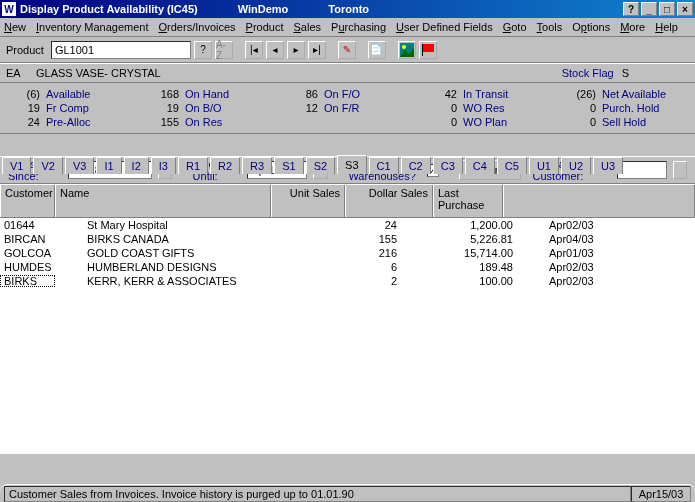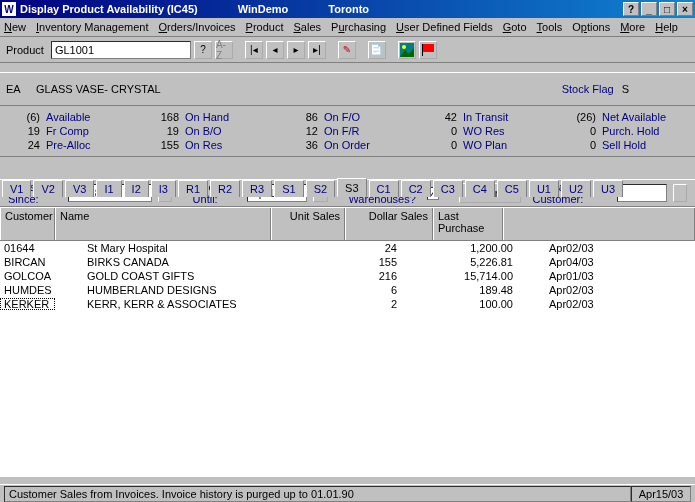--- a/index.html
+++ b/index.html
@@ -10,21 +10,21 @@
   .tbtn { width: 16px; height: 14px; background: #c0c0c0; border: 1px solid #808080; border-top-color:#fff; border-left-color:#fff; margin-left: 2px; display:flex; align-items:center; justify-content:center; font-size:10px; color:#000; font-family:Arial;}
   .menubar { background: #c0c0c0; height: 19px; display: flex; align-items: center; padding: 0 4px; border-bottom: 1px solid #808080; }
   .menubar span { margin-right: 10px; cursor: default; }
   .menubar span u { text-decoration: underline; }
   .toolbar { background: #c0c0c0; height: 26px; display: flex; align-items: center; padding: 3px 6px; gap: 3px; border-bottom: 1px solid #808080;}
   .tlabel { margin-right: 4px; }
   .tinput { height: 18px; background: #fff; border: 1px inset #808080; padding: 1px 3px; font: inherit; }
   .tbtn2 { width: 18px; height: 18px; background: #c0c0c0; border: 1px outset #fff; display:flex; align-items:center; justify-content:center; font-size:10px;}
   .tbtn2.dis { color:#808080; }
   .tsep { width:6px; }
-  .info-row { background: #c0c0c0; height: 20px; display:flex; align-items:center; padding: 16px 6px; border-top:1px solid #fff; border-bottom:1px solid #808080;margin-top:9px;}
+  .info-row { background: #c0c0c0; height: 20px; display:flex; align-items:center; padding: 9px 6px; border-top:1px solid #fff; border-bottom:1px solid #808080;}
   .info-row .ea { width: 30px; }
   .info-row .desc { flex: 0 0 350px; }
   .info-row .sflabel { color: #000080; margin-right: 8px;}
   .stock-grid { background: #c0c0c0; padding: 4px 0; display:flex; border-bottom:1px solid #808080;}
   .stock-col { flex:1; }
   .stock-item { display:flex; height:14px; align-items:center; padding: 0 6px;}
   .stock-item .num { width: 40px; text-align: right; padding-right: 6px; color:#000;}
   .stock-item .lbl { color: #000080; }
   .tabbar { background:#c0c0c0; height: 22px; display:flex; align-items:flex-end; padding: 0 2px; gap:2px;}
   .tab { border:1px solid #808080; border-top-color:#fff; border-left-color:#fff; border-bottom:none; background:#c0c0c0; padding:2px 7px; font-size:11px; color:#000080; position:relative; top:18px;}
@@ -36,21 +36,21 @@
   .btn { height:20px; background:#c0c0c0; border:1px outset #fff; padding:0 18px; font:inherit;}
   .filters .push { flex:1; }
   .grid-header { background:#c0c0c0; height:34px; display:flex; border-top:1px solid #fff; border-bottom:1px solid #808080;}
   .grid-header > div { border-right:1px solid #808080; border-left:1px solid #fff; padding:2px 4px; }
   .gh-cust {width:55px;} .gh-name{width:216px;} .gh-units{width:74px;text-align:right;} .gh-dollar{width:88px;text-align:right;} .gh-last{width:70px;} .gh-rest{flex:1;}
   .grid-body { background:#fff; height: 236px; overflow:auto;}
   .grid-row { display:flex; height:14px; align-items:center;gap:28px;}
   .grid-row > div { padding: 0 4px; }
   .gc-cust{width:55px;} .gc-name{width:216px;} .gc-units{width:74px;text-align:right;} .gc-dollar{width:88px;text-align:right;} .gc-last{width:70px;}
   .grid-row:last-child .gc-cust { outline:1px dotted #000; outline-offset:-1px;}
-  .status { position:absolute; bottom:0; left:0; right:0; height:18px; background:#c0c0c0; border-top:1px solid #fff; display:flex; align-items:center; padding:0 4px;}
+  .status { position:absolute; bottom:0; left:0; right:0; height:18px; background:#c0c0c0; border-top:1px solid #fff; display:flex; align-items:center; padding:0 4px;border-radius:8px;}
   .status .seg { border:1px inset #808080; padding:1px 4px; height:16px; display:flex; align-items:center;}
   .checkbox { width:13px; height:13px; background:#fff; border:1px inset #808080; display:inline-flex; align-items:center; justify-content:center; font-size:10px;}
   .small-input { width:30px; height:18px; border:1px inset #808080; background:#fff;}
   .icon-colored { width:14px; height:14px; }
 </style>
 </head>
 <body>
 
 <div class="titlebar">
   <span style="background:#fff;color:#000080;width:14px;height:14px;display:inline-flex;align-items:center;justify-content:center;margin-right:4px;font-size:10px;">W</span>
@@ -148,24 +148,20 @@
       </div>
     </div>
     <div class="stock-col">
       <div class="stock-item">
         <span class="num">86</span>
         <span class="lbl">On F/O</span>
       </div>
       <div class="stock-item">
         <span class="num">12</span>
         <span class="lbl">On F/R</span>
-      </div>
-      <div class="stock-item">
-        <span class="num">36</span>
-        <span class="lbl">On Order</span>
       </div>
     </div>
     <div class="stock-col">
       <div class="stock-item">
         <span class="num">42</span>
         <span class="lbl">In Transit</span>
       </div>
       <div class="stock-item">
         <span class="num">0</span>
         <span class="lbl">WO Res</span>
@@ -265,21 +261,21 @@
       <div class="gc-last">Apr01/03</div>
     </div>
     <div class="grid-row">
       <div class="gc-cust">HUMDES</div>
       <div class="gc-name">HUMBERLAND DESIGNS</div>
       <div class="gc-units">6</div>
       <div class="gc-dollar">189.48</div>
       <div class="gc-last">Apr02/03</div>
     </div>
     <div class="grid-row">
-      <div class="gc-cust">KERKER</div>
+      <div class="gc-cust">BIRKS</div>
       <div class="gc-name">KERR, KERR &amp; ASSOCIATES</div>
       <div class="gc-units">2</div>
       <div class="gc-dollar">100.00</div>
       <div class="gc-last">Apr02/03</div>
     </div>
   </div>
 
 <div class="status">
   <div class="seg" style="flex:1">Customer Sales from Invoices.   Invoice history is purged up to 01.01.90</div>
   <div class="seg" style="width:60px;justify-content:center">Apr15/03</div>

